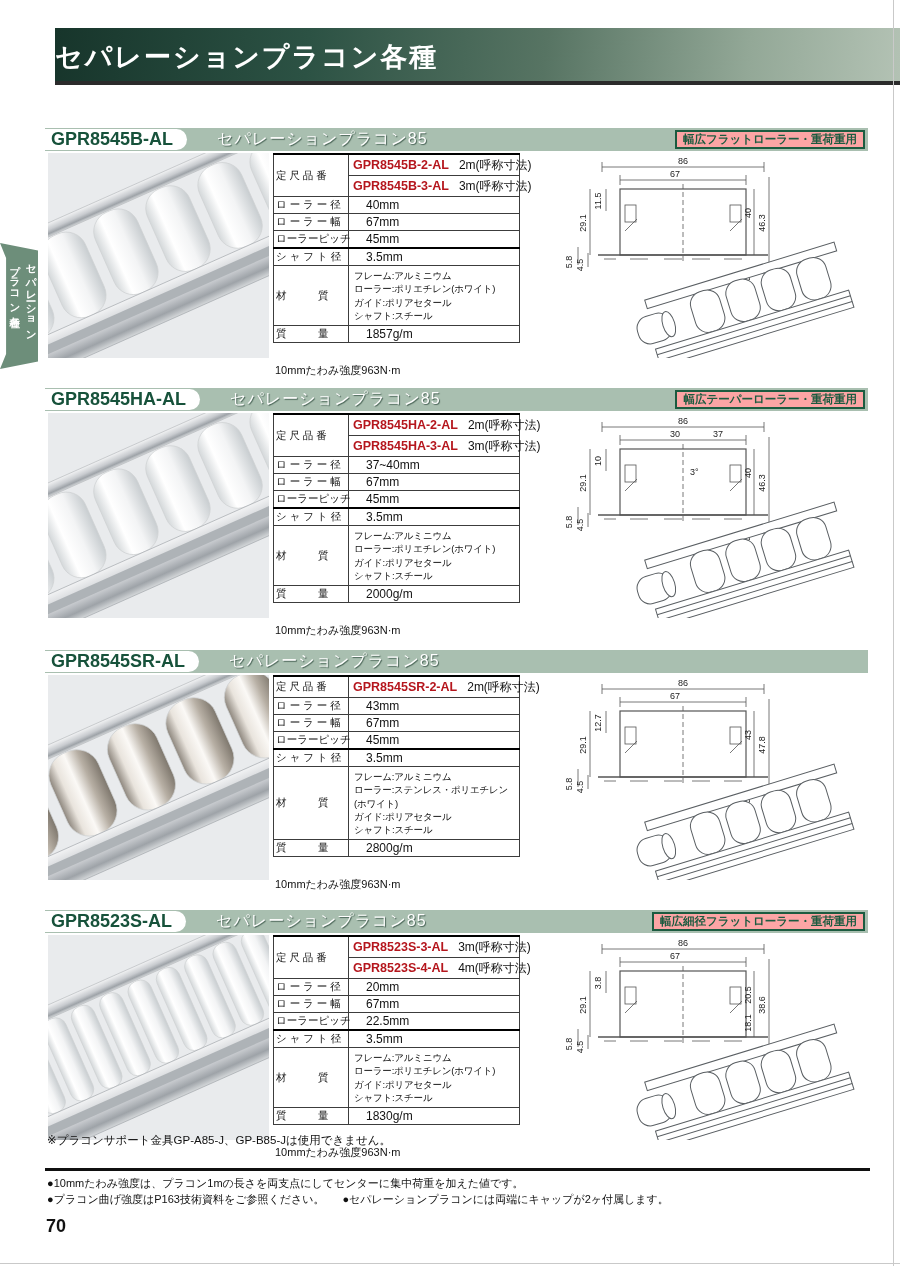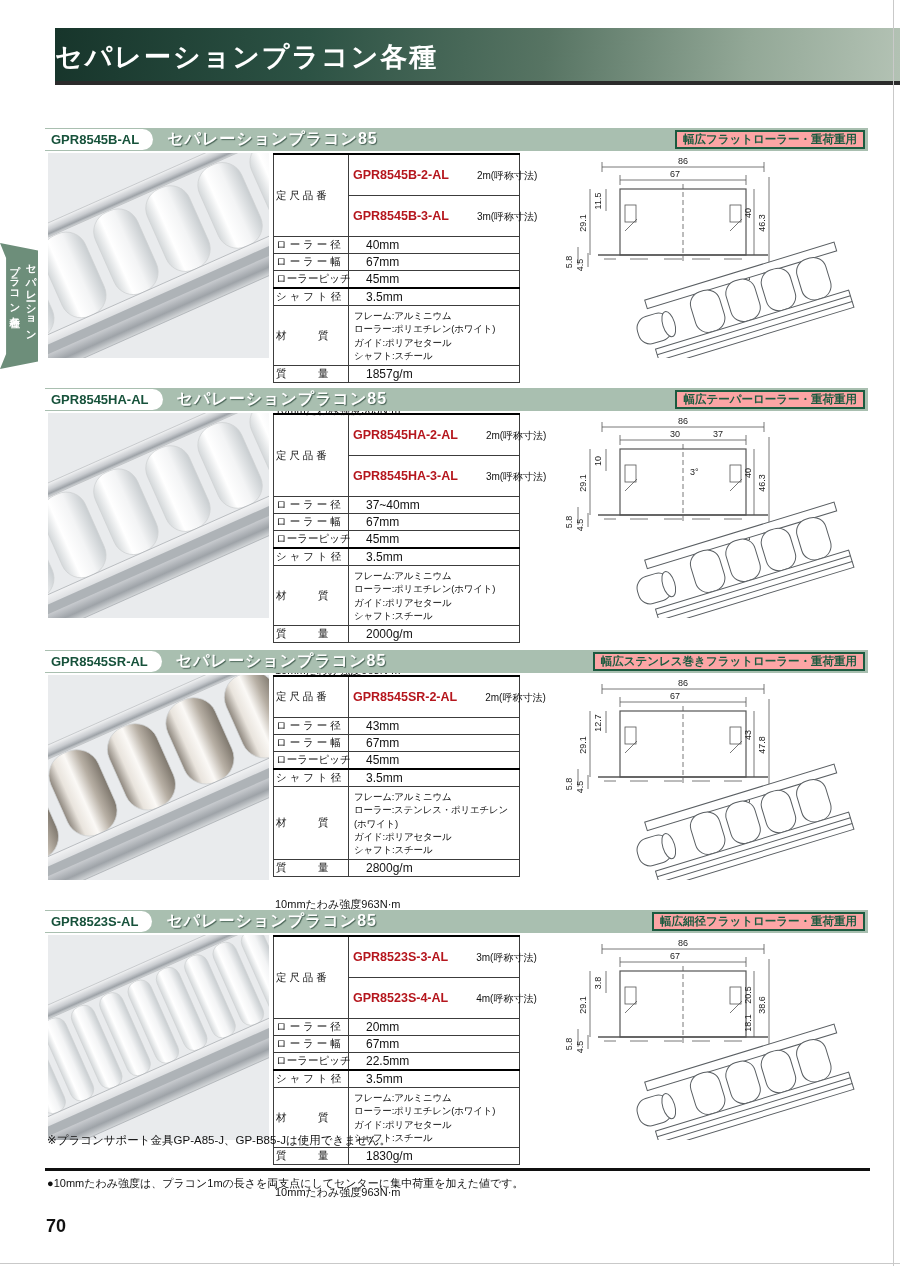--- a/index.html
+++ b/index.html
@@ -15,40 +15,40 @@
   
   .side-tab{position:absolute;left:0;top:243px;width:38px;height:126px;background:#6d8e7a;
             clip-path:polygon(0 0,100% 6%,100% 94%,0 100%,16% 88%,16% 12%);}
   .side-tab-inner{writing-mode:vertical-rl;color:#fff;font-size:10.5px;font-weight:bold;
                   line-height:1.55;margin:14px 0 0 7px;letter-spacing:1px;}
 
   
   .sec{position:absolute;left:45px;width:823px;}
   .sec1{top:128px}.sec2{top:388px}.sec3{top:650px}.sec4{top:910px}
   .sec-bar{height:23px;background:#a9bfb0;position:relative;display:flex;align-items:center;}
-  .badge{background:#fff;color:#17523b;font-weight:bold;font-size:13px;height:21px;line-height:21px;
-         margin:1px 0 1px 0;padding:0 14px 0 6px;border-radius:0 11px 11px 0;white-space:nowrap;}
-  .sec-title{color:#fff;font-weight:bold;font-size:16px;margin-left:14px;letter-spacing:1px;
+  .badge{background:#fff;color:#17523b;font-weight:bold;font-size:18px;height:21px;line-height:21px;
+         margin:1px 16px 1px 0;padding:0 14px 0 6px;border-radius:0 11px 11px 0;white-space:nowrap;}
+  .sec-title{color:#fff;font-weight:normal;font-size:16px;margin-left:14px;letter-spacing:1px;
              text-shadow:1px 1px 1px rgba(18,48,35,.65);white-space:nowrap;text-align:right;}
   .sec-tag{position:absolute;right:3px;top:2px;bottom:2px;background:#fca5a5;border:2px solid #1c5b40;
            color:#1c5b40;font-weight:bold;font-size:11.5px;display:flex;align-items:center;
            padding:0 6px;box-sizing:border-box;white-space:nowrap;}
   .sec-body{display:flex;margin-top:2px;}
 
   .photo{width:221px;height:205px;margin-left:3px;flex:none;}
   .photo svg{width:221px;height:205px;display:block;}
 
   .spec-wrap{width:251px;margin-left:4px;flex:none;}
   table.spec{border-collapse:collapse;width:247px;table-layout:fixed;border-top:2px solid #000;}
   .spec td{border:1px solid #3c3c3c;padding:1px 17px;font-size:12px;vertical-align:middle;}
   td.lbl{width:70px;padding:1px 2px;font-size:10.5px;white-space:nowrap;}
-  .model-row td.val{padding:10px 4px;height:20px;}
+  .model-row td.val{padding:0 4px;height:20px;}
   .mrow{display:flex;align-items:baseline;}
   .mcode{color:#b5161d;font-weight:bold;font-size:12.5px;white-space:nowrap;}
-  .msize{font-size:10px;margin-left:28px;white-space:nowrap;}
+  .msize{font-size:12px;margin-left:10px;white-space:nowrap;}
   tr.shaft td{border-top:2px solid #000;}
   td.material{font-size:9.5px;line-height:1.4;white-space:pre-line;padding:3px 5px;letter-spacing:-0.2px;}
   .defl{font-size:11px;margin-top:20px;padding-left:2px;}
 
   .drawing{flex:1;margin-left:8px;position:relative;}
   .draw-svg{display:block;}
   .draw-svg line,.draw-svg rect,.draw-svg path{stroke:#555;}
   .dim{font-size:9px;fill:#222;}
 
   
@@ -353,21 +353,20 @@
             <use href="#iso-conveyor" transform="translate(102,112)"></use>
           </svg>
       </div>
     </div>
   </section>
 
   <section class="sec sec3">
     <div class="sec-bar">
       <span class="badge">GPR8545SR-AL</span>
       <span class="sec-title">セパレーションプラコン85</span>
-      <span class="sec-tag">幅広ステンレス巻きフラットローラー・重荷重用</span>
     </div>
     <div class="sec-body">
       <div class="photo">
         <svg class="photo-svg" viewBox="0 0 221 205">
             <rect width="221" height="205" fill="#e9ebed"></rect>
             <g transform="rotate(-24 110 102)">
               <rect x="-70" y="28" width="380" height="13" fill="url(#g-alu)" stroke="#b6b9bc" stroke-width="0.6"></rect>
               <rect x="-55" y="42" width="52" height="88" rx="23.636363636363633" fill="url(#g-steel)" stroke="#cfd2d4" stroke-width="0.7"></rect>
               <rect x="9" y="42" width="52" height="88" rx="23.636363636363633" fill="url(#g-steel)" stroke="#cfd2d4" stroke-width="0.7"></rect>
               <rect x="73" y="42" width="52" height="88" rx="23.636363636363633" fill="url(#g-steel)" stroke="#cfd2d4" stroke-width="0.7"></rect>
@@ -590,19 +589,22 @@
       </div>
     </div>
   </section>
 
   <div class="support-note">※プラコンサポート金具GP-A85-J、GP-B85-Jは使用できません。</div>
 
   <div class="foot-rule"></div>
 
   <div class="bullets">
     <div>●10mmたわみ強度は、プラコン1mの長さを両支点にしてセンターに集中荷重を加えた値です。</div>
+    <div>
+      <span>●プラコン曲げ強度はP163技術資料をご参照ください。</span><span class="b2b">●セパレーションプラコンには両端にキャップが2ヶ付属します。</span>
+    </div>
   </div>
 
   <div class="pagenum">70</div>
 
   <div class="edge-r"></div>
   <div class="edge-b"></div>
 </div>
 
 </body></html>

